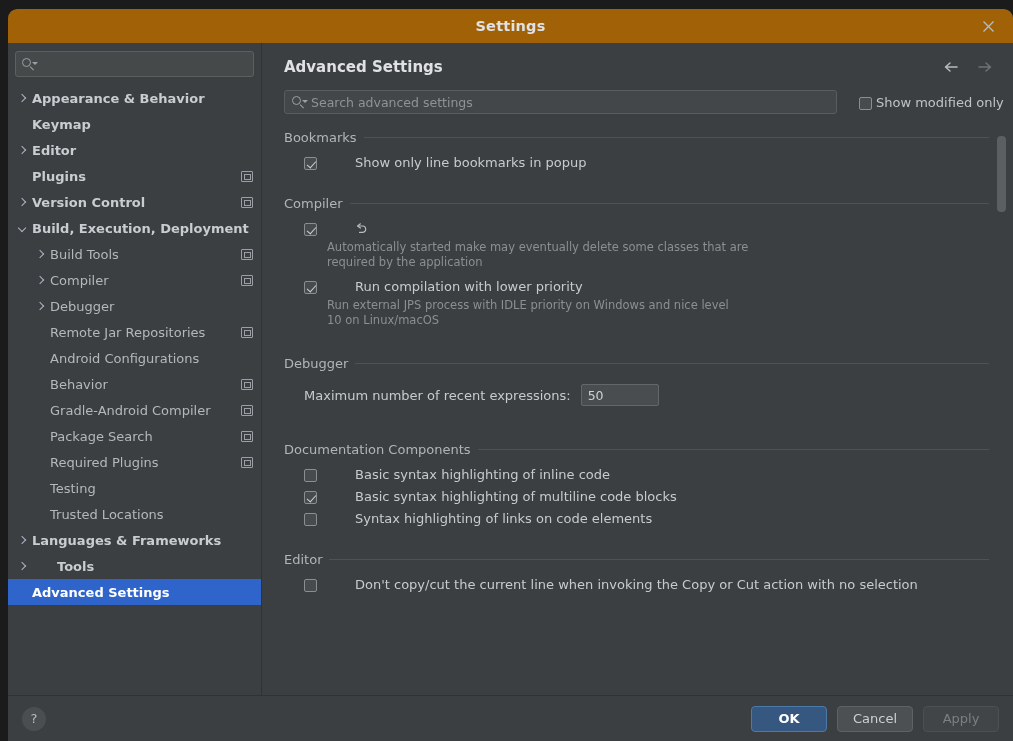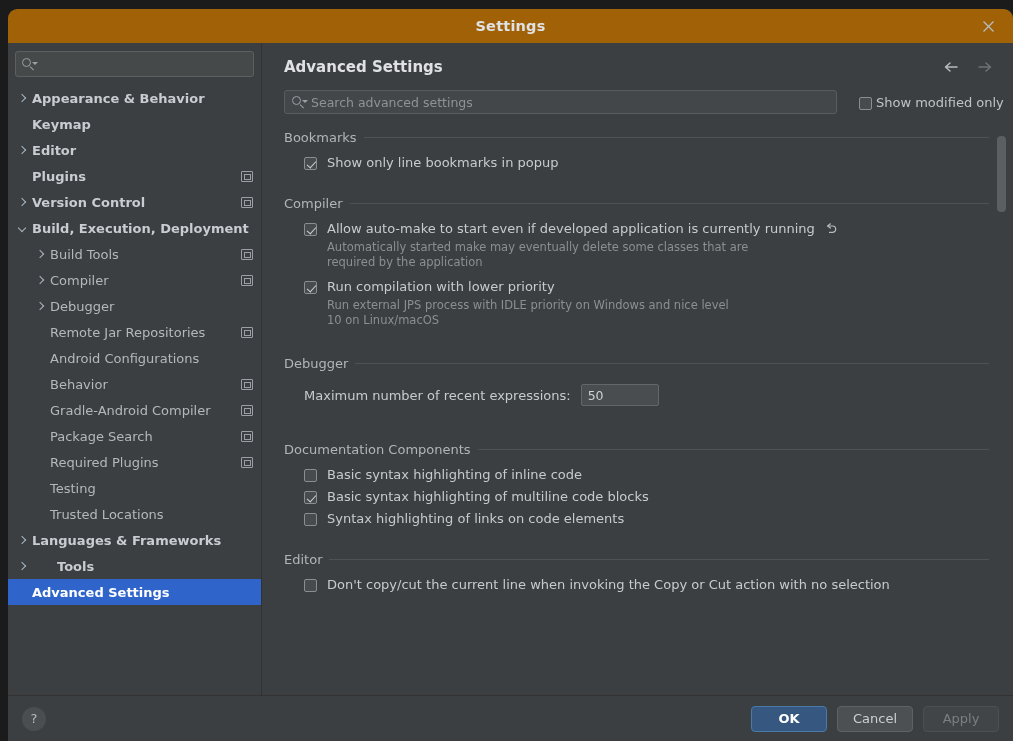--- a/index.html
+++ b/index.html
@@ -299,20 +299,21 @@
   .group-rule {
     flex: 1 1 auto;
     height: 1px;
     background: #4f5254;
   }
 
   .opt-row {
     display: flex;
     align-items: flex-start;
     padding: 7px 0 0 20px;
+    gap: 28px;
   }
   .opt-row .cb { margin-top: 2px; }
   .opt-label {
     font-size: 13px;
     color: #c8cbce;
     margin-left: 10px;
     white-space: nowrap;
   }
   .revert-icon {
     margin-left: 9px;
@@ -569,21 +570,20 @@
               </div>
               <div class="spacer-lg"></div>
             </div>
             <div class="group">
               <div class="group-head">
                 <span class="group-title">Compiler</span>
                 <span class="group-rule"></span>
               </div>
               <div class="opt-row">
                 <span class="cb checked"></span>
-                <span class="opt-label">Allow auto-make to start even if developed application is currently running</span>
                 <svg class="revert-icon" width="14" height="14" viewBox="0 0 14 14">
                   <path d="M4 4 H8.5 A3.2 3.2 0 0 1 8.5 10.4 H5.5" stroke="#b8bbbe" stroke-width="1.2" fill="none" stroke-linecap="round"></path>
                   <path d="M6.4 1.8 L3.6 4 L6.4 6.1" stroke="#b8bbbe" stroke-width="1.2" fill="none" stroke-linecap="round" stroke-linejoin="round"></path>
                 </svg>
               </div>
               <div class="opt-desc">Automatically started make may eventually delete some classes that are
 required by the application</div>
               <div class="opt-row">
                 <span class="cb checked"></span>
                 <span class="opt-label">Run compilation with lower priority</span>

